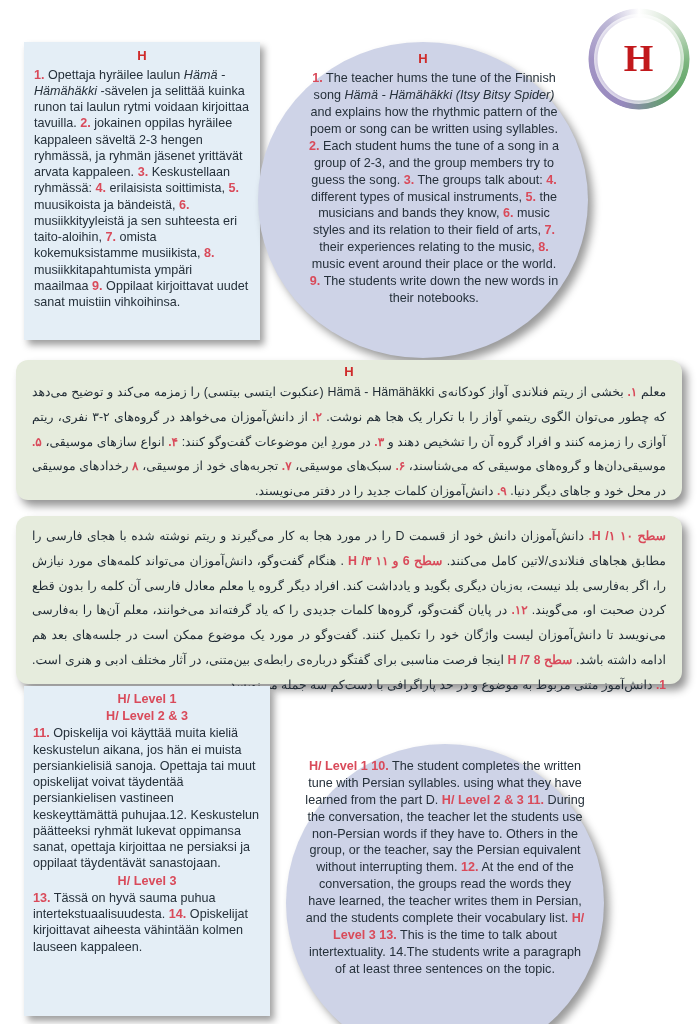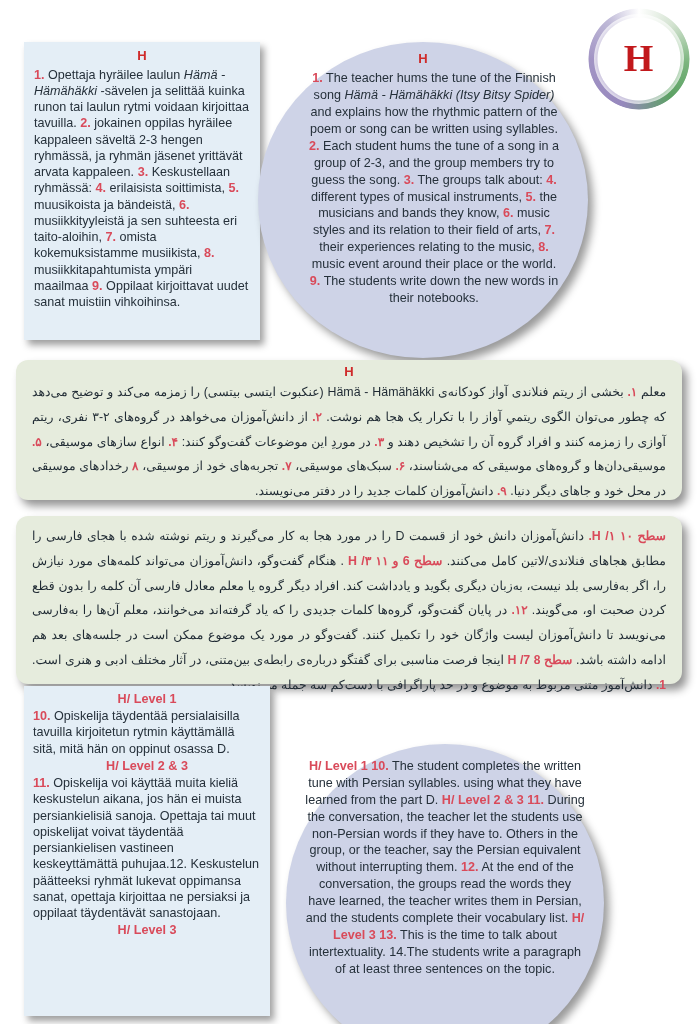--- a/index.html
+++ b/index.html
@@ -113,24 +113,24 @@
     <span><span class="num">۱۰.</span> دانش‌آموزان دانش خود از قسمت D را در مورد هجا به کار می‌گیرند و ریتم نوشته شده با هجای فارسی را مطابق هجاهای فنلاندی/لاتین کامل می‌کنند.</span>
     <span class="lvl">سطح 6 و H /۳</span>
     <span><span class="num">۱۱</span> . هنگام گفت‌وگو، دانش‌آموزان می‌تواند کلمه‌های مورد نیازش را، اگر به‌فارسی بلد نیست، به‌زبان دیگری بگوید و یادداشت کند. افراد دیگر گروه یا معلم معادل فارسی آن کلمه را بدون قطع کردن صحبت او، می‌گویند. <span class="num">۱۲.</span> در پایان گفت‌وگو، گروه‌ها کلمات جدیدی را که یاد گرفته‌اند می‌خوانند، معلم آن‌ها را به‌فارسی می‌نویسد تا دانش‌آموزان لیست واژگان خود را تکمیل کنند. گفت‌وگو در مورد یک موضوع ممکن است در جلسه‌های بعد هم ادامه داشته باشد.</span>
     <span class="lvl">سطح H /7</span>
     <span><span class="num">8</span> اینجا فرصت مناسبی برای گفتگو درباره‌ی رابطه‌ی بین‌متنی، در آثار مختلف ادبی و هنری است. <span class="num">1.</span> دانش‌آموز متنی مربوط به موضوع  و در حد پاراگرافی با دست‌کم سه جمله می‌نویسد.</span>
   </div>
 </div>
 
 <div class="panel blue fi" id="box-fi-bot">
   <span class="lvl lvl-center">H/ Level 1</span>
-  <div><span class="num">10.</span> Opiskelija täydentää persialaisilla tavuilla kirjoitetun rytmin käyttämällä sitä, mitä hän on oppinut osassa D.</div>
   <span class="lvl lvl-center">H/ Level 2 &amp; 3</span>
   <div><span class="num">11.</span> Opiskelija voi käyttää muita kieliä keskustelun aikana, jos hän ei muista persiankielisiä sanoja. Opettaja tai muut opiskelijat voivat täydentää persiankielisen vastineen keskeyttämättä puhujaa.12. Keskustelun päätteeksi ryhmät lukevat oppimansa sanat, opettaja kirjoittaa ne persiaksi ja oppilaat täydentävät sanastojaan.</div>
   <span class="lvl lvl-center">H/ Level 3</span>
+  <div><span class="num">13.</span> Tässä on hyvä sauma puhua intertekstuaalisuudesta. <span class="num">14.</span> Opiskelijat kirjoittavat aiheesta vähintään kolmen lauseen kappaleen.</div>
 </div>
 
 <div class="panel circle en" id="circle-en-bot">
   <div class="en">
     <span class="lvl">H/ Level 1</span>
     <span><span class="num">10.</span>  The student completes the written tune with Persian syllables. using what they have learned from the part D.</span>
     <span class="lvl">H/ Level 2 &amp; 3</span>
     <span><span class="num">11.</span> During the conversation, the teacher let the students use non-Persian words if they have to. Others in the group, or the teacher, say the Persian equivalent without interrupting them. <span class="num">12.</span> At the end of the conversation, the groups read the words they have learned, the teacher writes them in Persian, and the students complete their vocabulary list.</span>
     <span class="lvl">H/ Level 3</span>
     <span><span class="num">13.</span> This is the time to talk about intertextuality. 14.The students write a paragraph of at least three sentences on the topic.</span>

